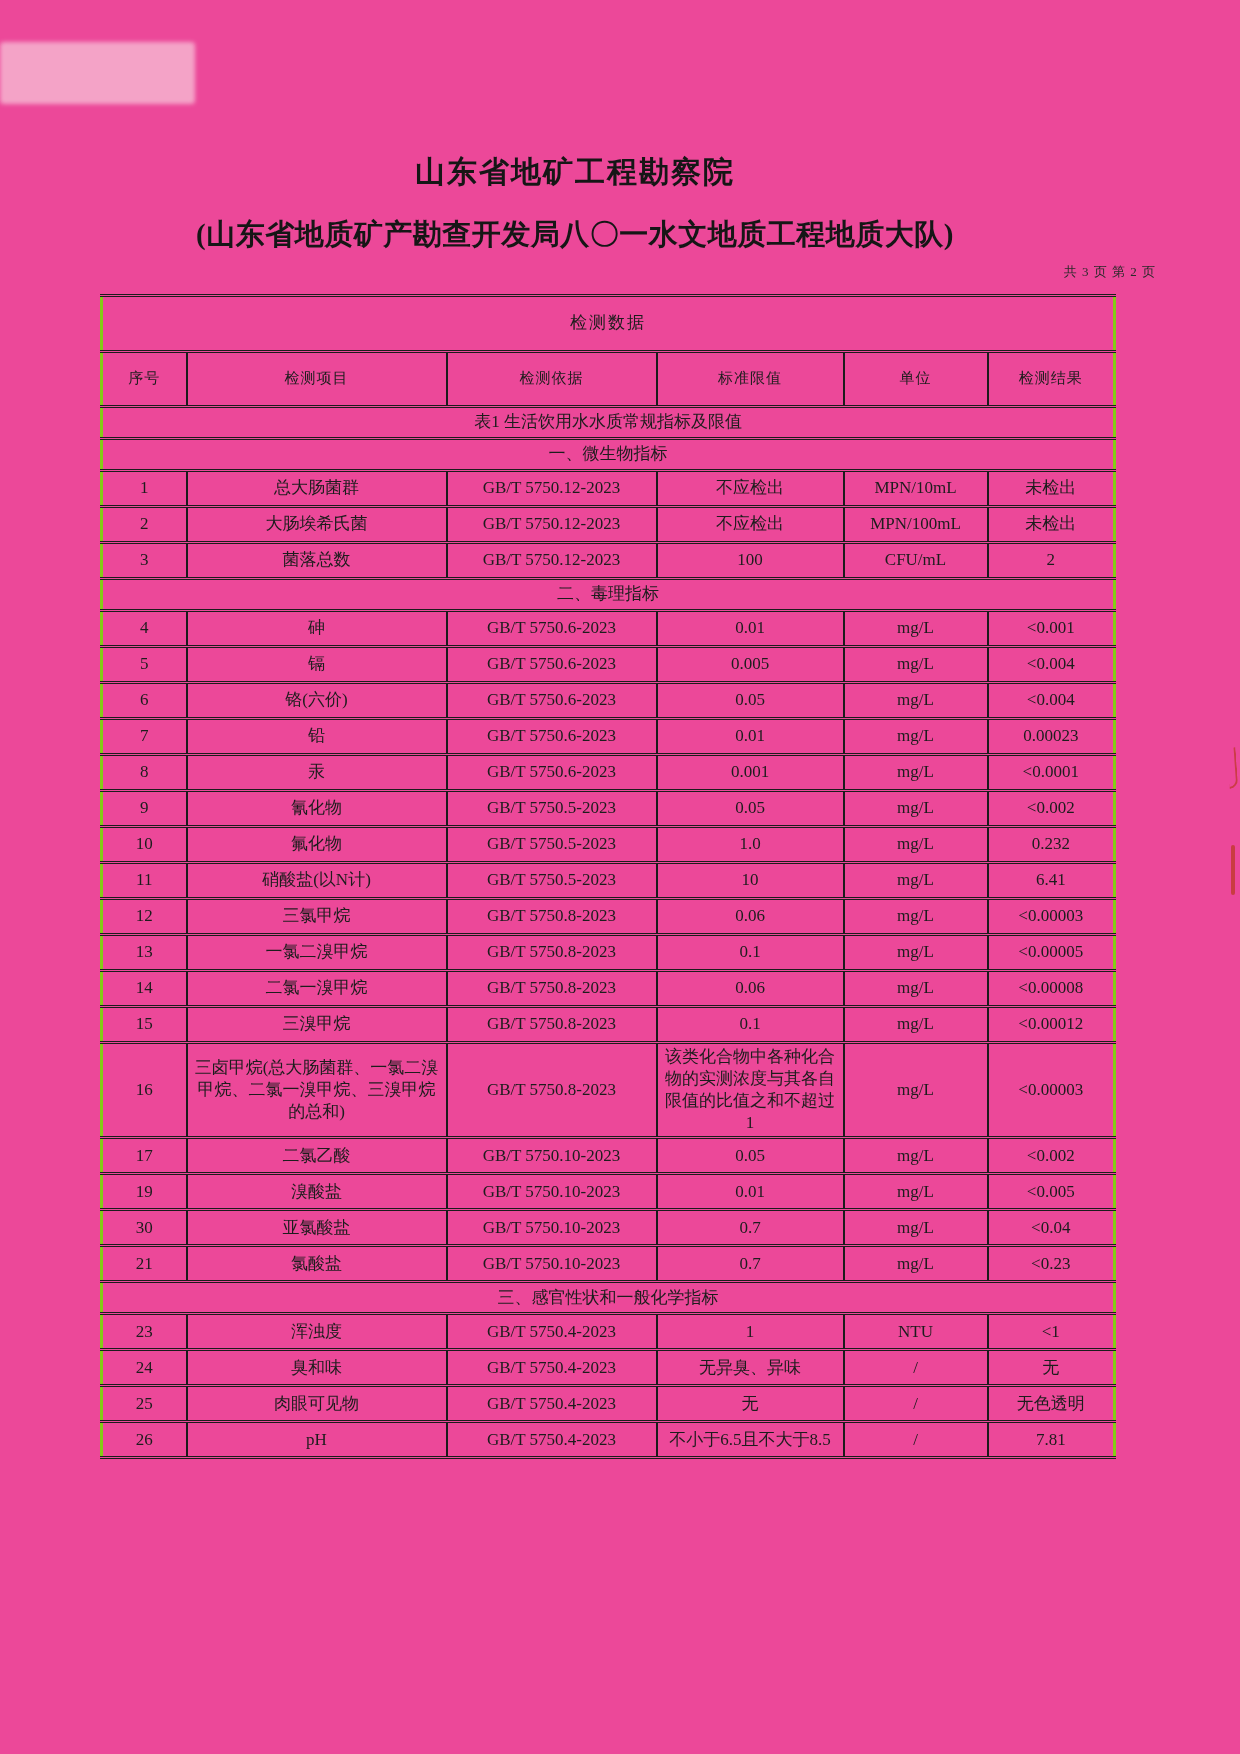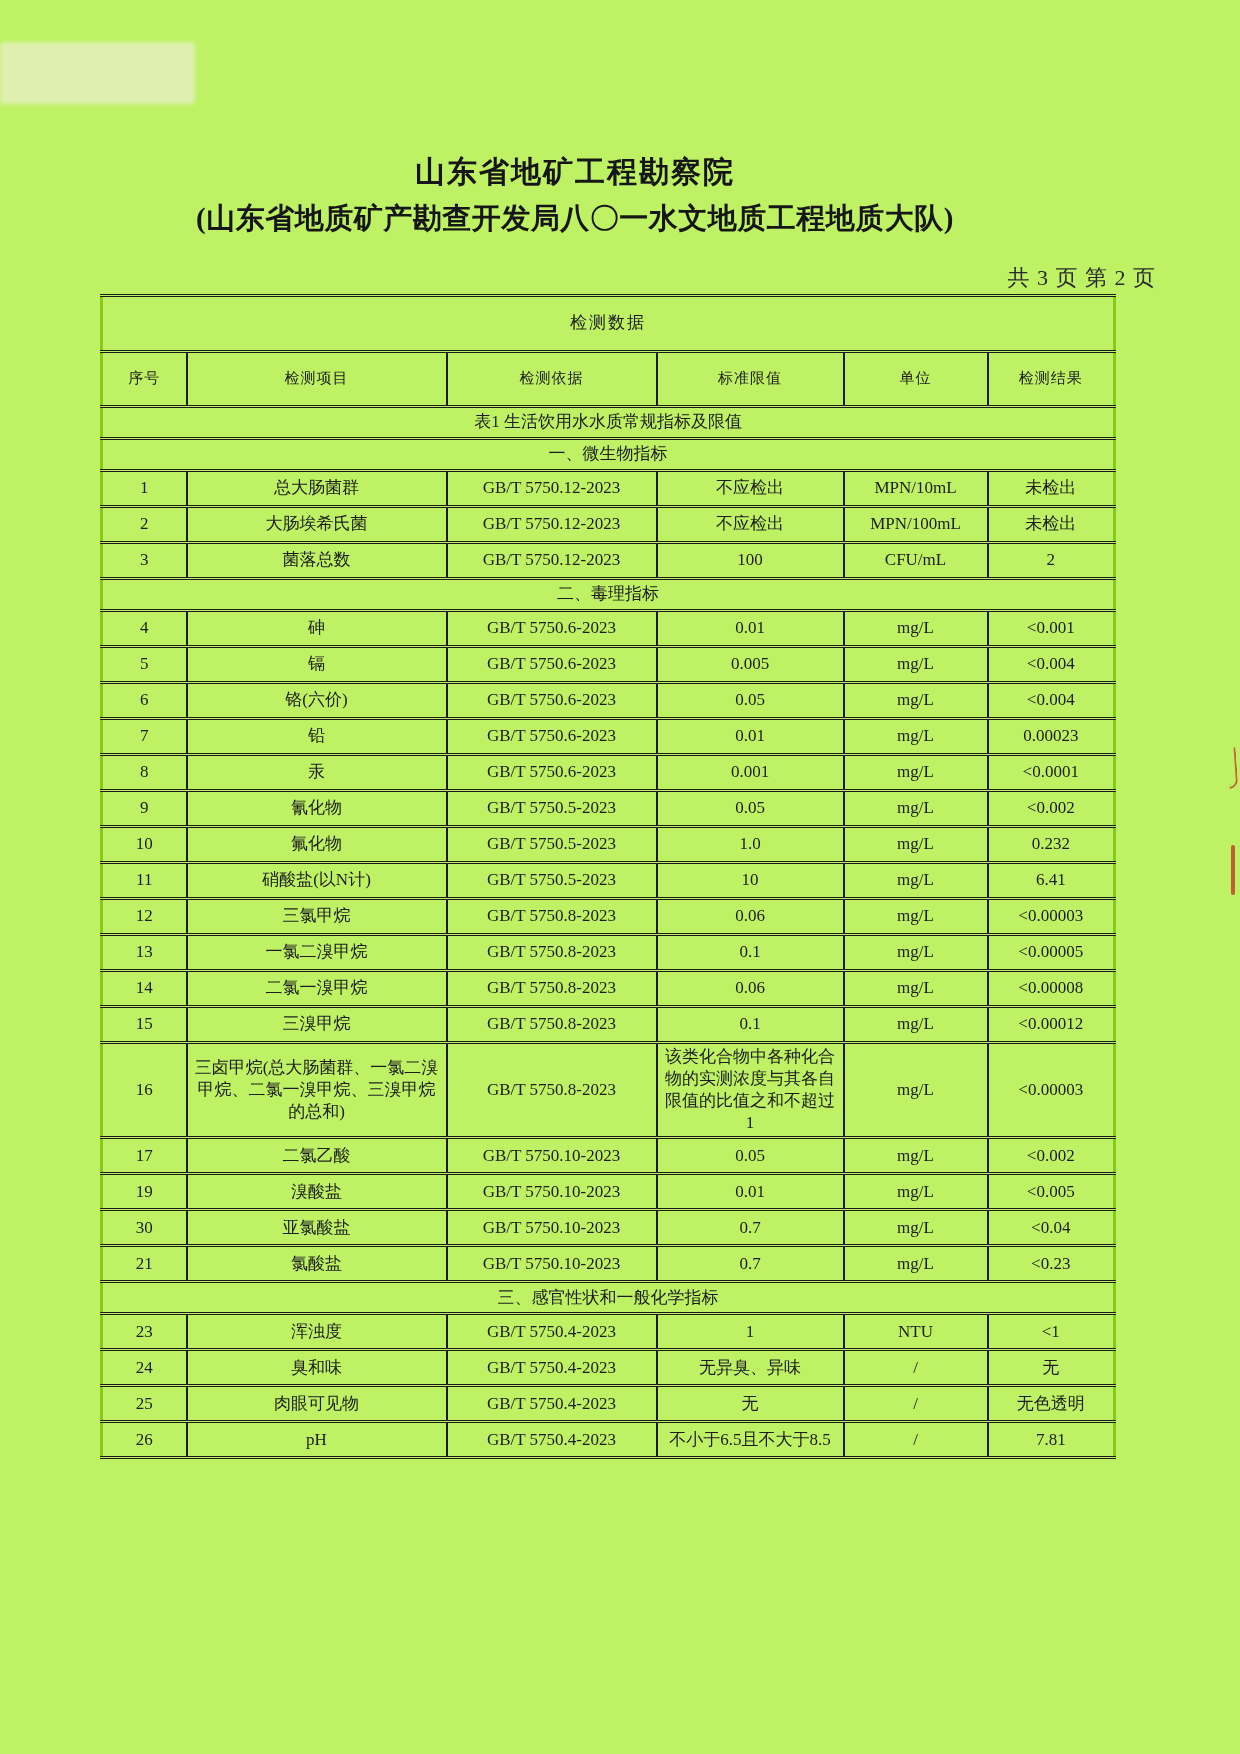--- a/index.html
+++ b/index.html
@@ -1,33 +1,33 @@
 <!DOCTYPE html>
 <html><head>
 <meta charset="utf-8">
 <style>
   * { margin:0; padding:0; box-sizing:border-box; }
   html,body { background:#ffffff; }
   .page {
     position:relative;
     width:1240px; height:1754px;
-    background:#bef264;
+    background:#ec4899;
     font-family:"Liberation Serif","DejaVu Serif",serif;
     color:#1d1d1d;
     overflow:hidden;
   }
   .titles {
     position:absolute; top:152px; left:0; width:1150px;
     text-align:center; font-weight:bold; color:#161616;
   }
   .title-line1 { font-size:30px; letter-spacing:2px; }
-  .title-line2 { font-size:29px; margin-top:6px; letter-spacing:0.5px; }
+  .title-line2 { font-size:29px; margin-top:22px; letter-spacing:0.5px; }
   .page-info {
     position:absolute; top:263px; left:100px; width:1056px;
-    text-align:right; font-size:22px; letter-spacing:1px; color:#2a2a2a;
+    text-align:right; font-size:13px; letter-spacing:1px; color:#2a2a2a;
   }
   table.report-table {
     position:absolute; top:294px; left:100px; width:1013px;
     border-collapse:collapse; table-layout:fixed;
     border:3px solid #84cc16;
   }
   .report-table td {
     border-left:2px solid #1c1c1c;
     border-right:2px solid #1c1c1c;
     border-top:3px double #1c1c1c;

